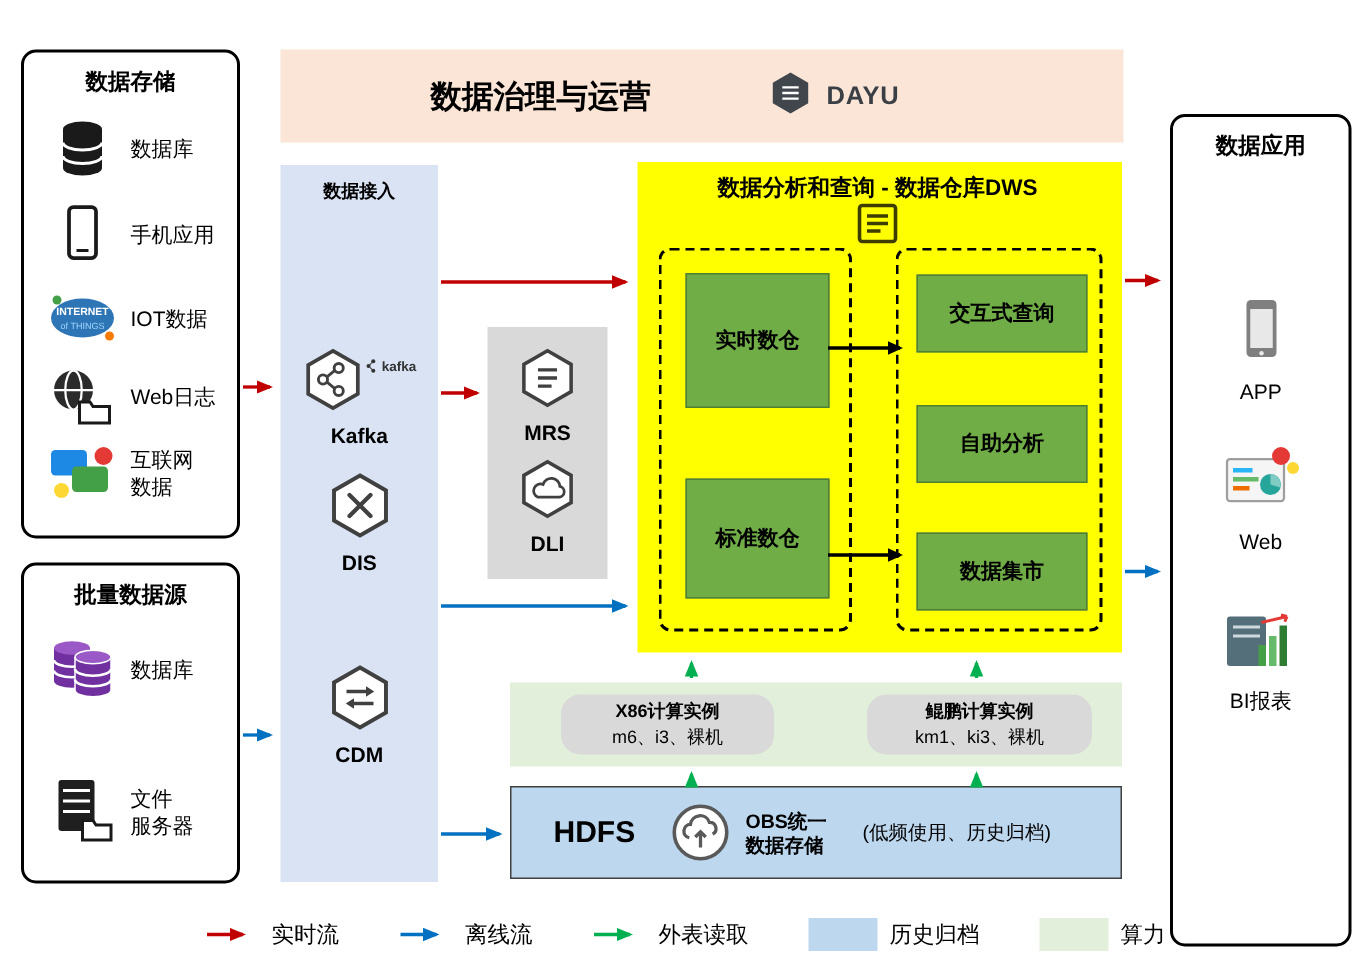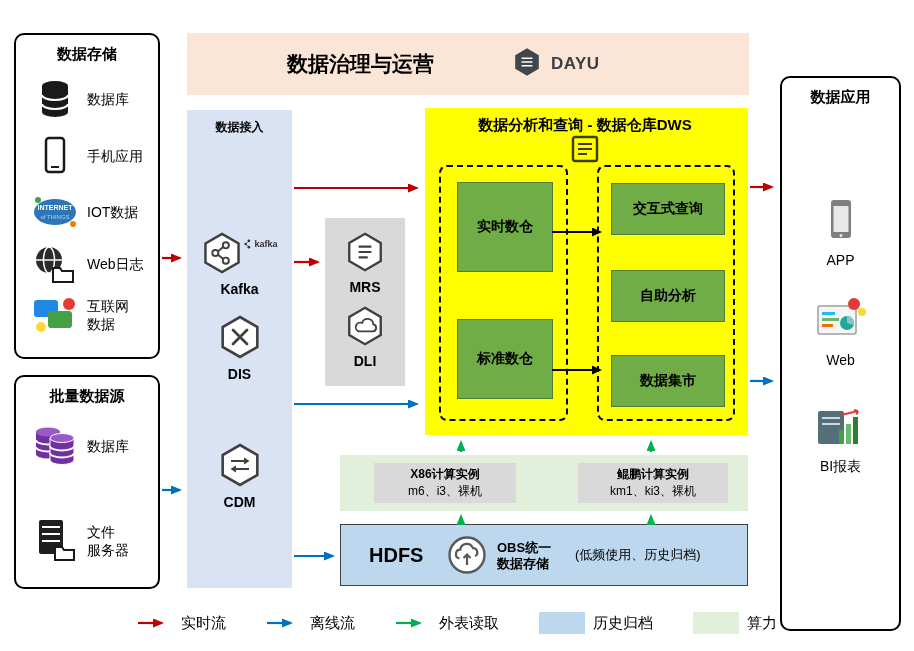--- a/index.html
+++ b/index.html
@@ -53,21 +53,21 @@
     display:flex; align-items:center; justify-content:center; font-size:14px; font-weight:bold; }
   #node-rt  { left:16px; top:15px;  width:96px;  height:90px; }
   #node-std { left:16px; top:152px; width:96px;  height:80px; }
   #node-iq  { left:12px; top:16px;  width:114px; height:52px; }
   #node-sa  { left:12px; top:103px; width:114px; height:52px; }
   #node-dm  { left:12px; top:188px; width:114px; height:52px; }
 
   
   .compute-strip { position:absolute; left:340px; top:455px; width:408px; height:56px;
     background:var(--compute_bg,#E2EFDA); }
-  .chip { position:absolute; top:8px; background:#D9D9D9; border-radius:0;
+  .chip { position:absolute; top:8px; background:#D9D9D9; border-radius:13px;
     text-align:center; padding-top:3px; font-size:12px; line-height:1.4; }
   #chip-x86 { left:34px; width:142px; height:40px; }
   #chip-kunpeng { left:238px; width:150px; height:40px; }
   .chip-name { font-weight:bold; }
 
   
   .storage { position:absolute; left:340px; top:524px; width:408px; height:62px;
     background:var(--archive_bg,#BDD7EE); border:1px solid #404040; }
   .hdfs-label { position:absolute; left:28px; top:0; height:60px; line-height:60px;
     font-size:20px; font-weight:bold; }

